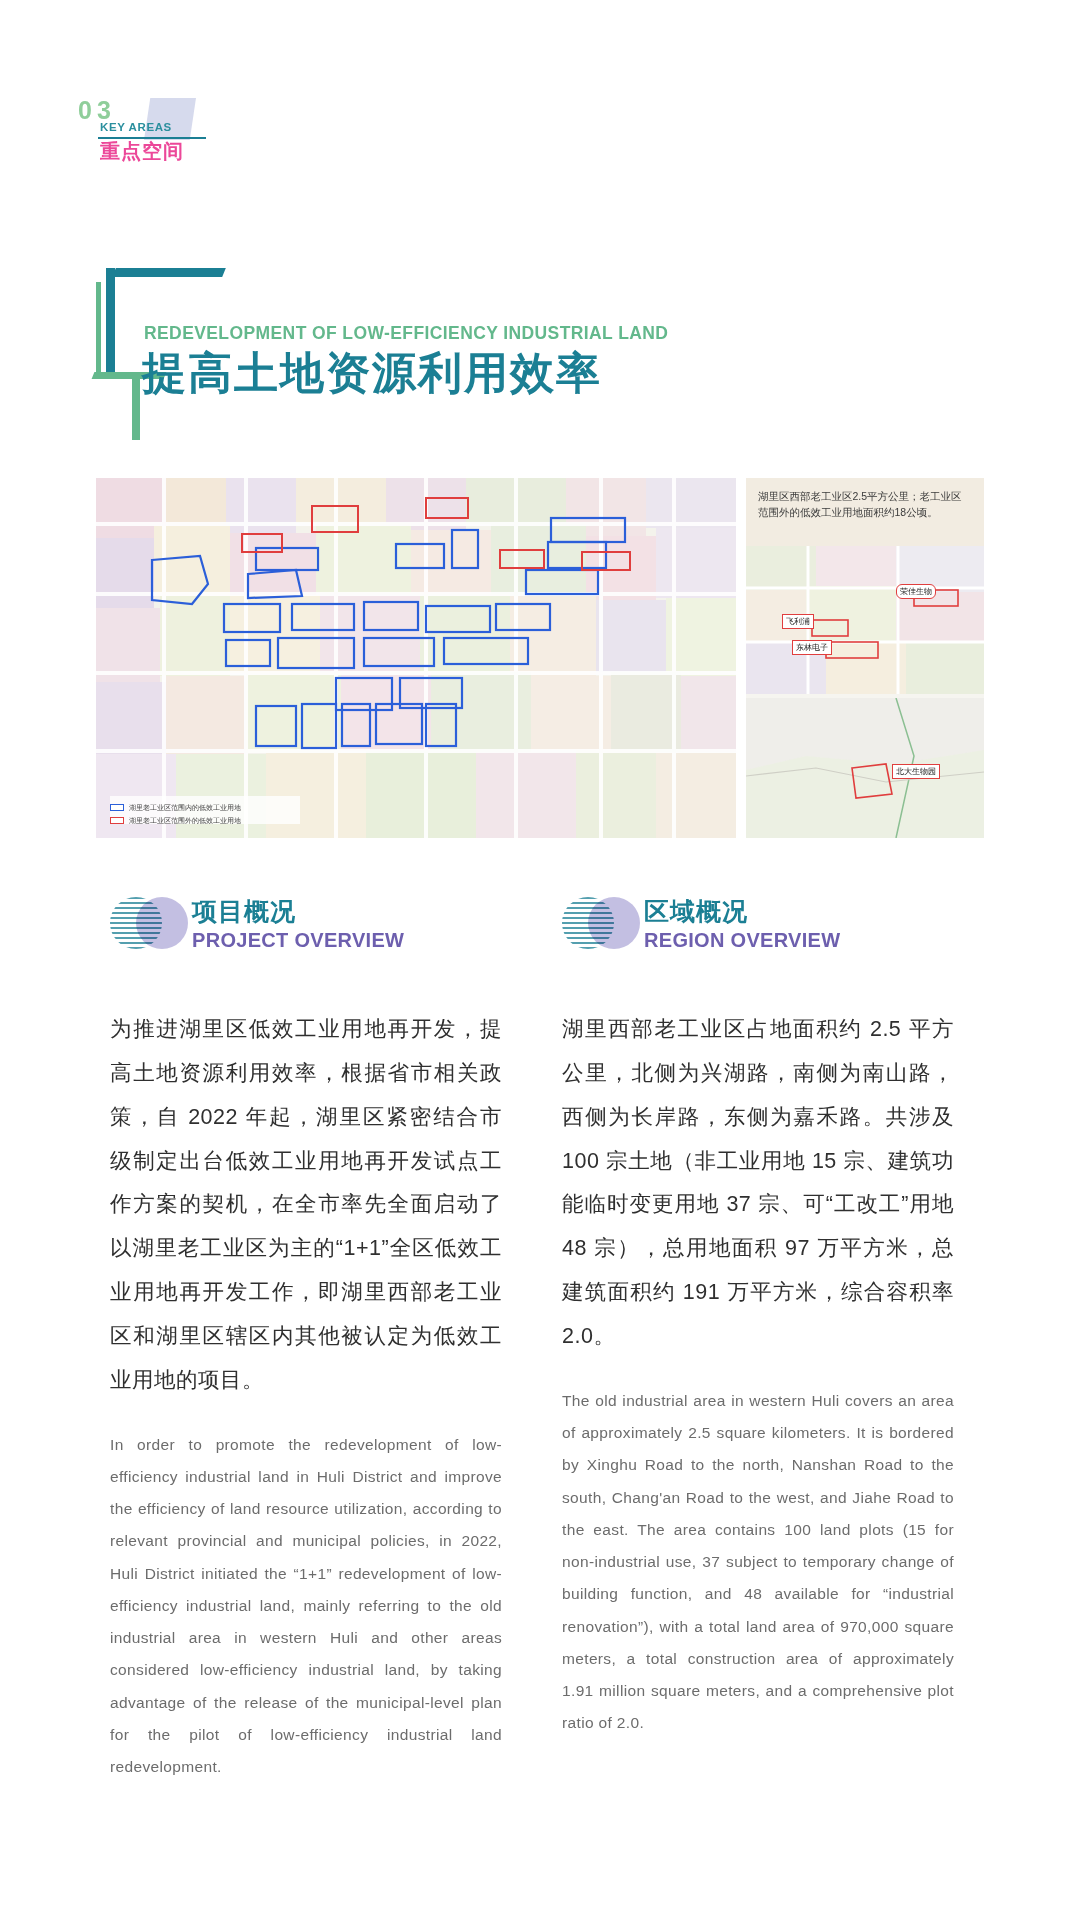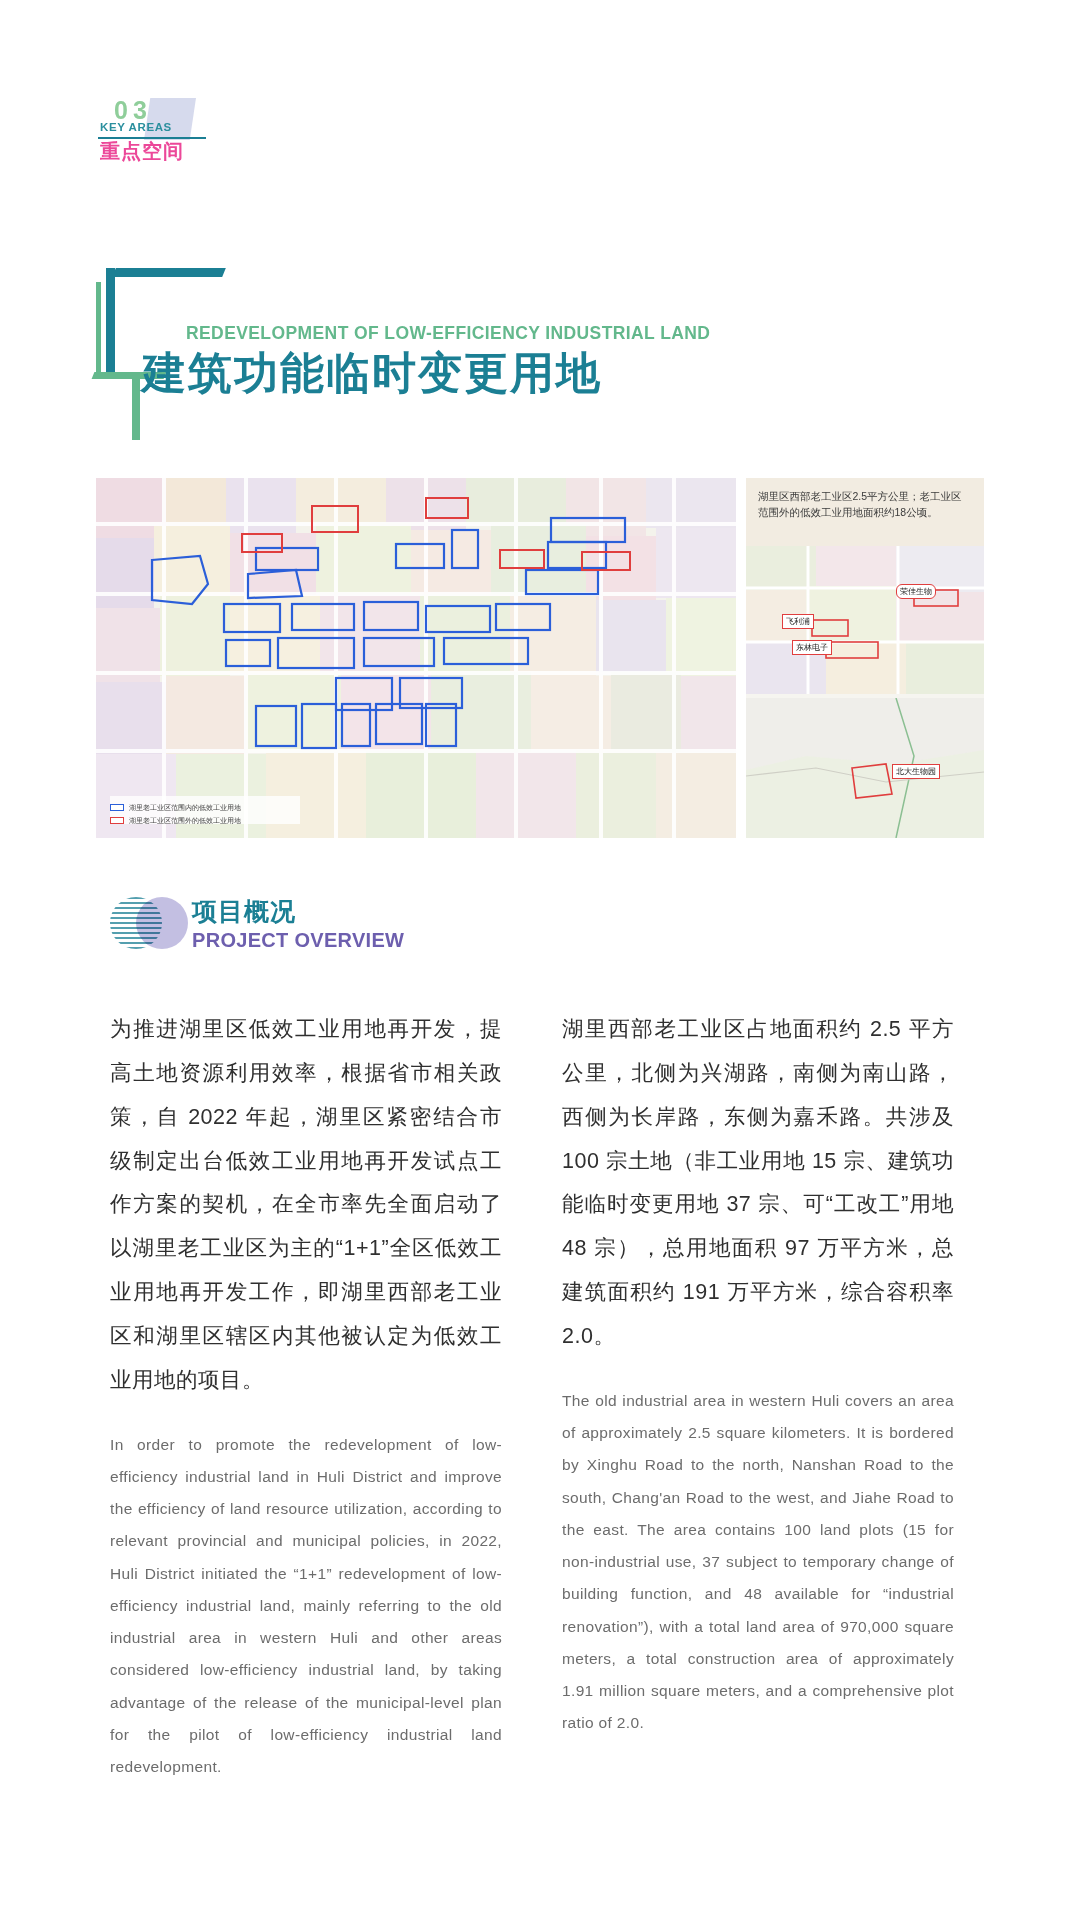--- a/index.html
+++ b/index.html
@@ -36,21 +36,20 @@
     clip-path: polygon(12% 0, 100% 0, 88% 100%, 0 100%);
   }
   .badge-num {
     position: absolute;
     left: 0;
     top: 0;
     font-size: 25px;
     font-weight: 700;
     letter-spacing: 5px;
     color: #8fce9a;
-    margin-left: 36px;
   }
   .badge-en {
     position: absolute;
     left: 22px;
     top: 25px;
     font-size: 11.5px;
     font-weight: 700;
     letter-spacing: .6px;
     color: #2a8f9e;
     text-align: right;
@@ -112,21 +111,20 @@
   }
   .title-en {
     position: absolute;
     left: 48px;
     top: 55px;
     font-size: 17.5px;
     font-weight: 700;
     letter-spacing: .4px;
     color: #63b88c;
     white-space: nowrap;
-    margin-left: 42px;
   }
   .title-cn {
     position: absolute;
     left: 46px;
     top: 76px;
     font-size: 44px;
     font-weight: 700;
     letter-spacing: 2px;
     color: #1b7f94;
     white-space: nowrap;
@@ -289,21 +287,21 @@
 
   <div class="title-block">
     <div class="tl-deco">
       <div class="l1"></div>
         <div class="l2"></div>
         <div class="l3"></div>
       <div class="l4"></div>
         <div class="l5"></div>
     </div>
     <div class="title-en">REDEVELOPMENT OF LOW-EFFICIENCY INDUSTRIAL LAND</div>
-    <div class="title-cn">建筑功能临时变更用地</div>
+    <div class="title-cn">提高土地资源利用效率</div>
   </div>
 
   <div class="figure">
 
     <div class="map-main">
       <svg width="640" height="360" viewBox="0 0 640 360">
         <rect x="0" y="0" width="640" height="360" fill="#f4f3ec"></rect>
 
         <g opacity="0.85">
           <rect x="0" y="0" width="70" height="60" fill="#efd8e2"></rect>
@@ -469,20 +467,28 @@
 
   <div class="col-head ch-left">
     <div class="ch-icon">
       <div class="ch-circle-a"></div>
       <div class="ch-circle-b"></div>
     </div>
     <div class="ch-cn">项目概况</div>
     <div class="ch-en">PROJECT OVERVIEW</div>
   </div>
 
+  <div class="col-head ch-right">
+    <div class="ch-icon">
+      <div class="ch-circle-a"></div>
+      <div class="ch-circle-b"></div>
+    </div>
+    <div class="ch-cn">区域概况</div>
+    <div class="ch-en">REGION OVERVIEW</div>
+  </div>
 
   <div class="col col-left">
     <p class="cn-para">为推进湖里区低效工业用地再开发，提高土地资源利用效率，根据省市相关政策，自 2022 年起，湖里区紧密结合市级制定出台低效工业用地再开发试点工作方案的契机，在全市率先全面启动了以湖里老工业区为主的“1+1”全区低效工业用地再开发工作，即湖里西部老工业区和湖里区辖区内其他被认定为低效工业用地的项目。</p>
     <p class="en-para">In order to promote the redevelopment of low-efficiency industrial land in Huli District and improve the efficiency of land resource utilization, according to relevant provincial and municipal policies, in 2022, Huli District initiated the “1+1” redevelopment of low-efficiency industrial land, mainly referring to the old industrial area in western Huli and other areas considered low-efficiency industrial land, by taking advantage of the release of the municipal-level plan for the pilot of low-efficiency industrial land redevelopment.</p>
   </div>
 
   <div class="col col-right">
     <p class="cn-para">湖里西部老工业区占地面积约 2.5 平方公里，北侧为兴湖路，南侧为南山路，西侧为长岸路，东侧为嘉禾路。共涉及 100 宗土地（非工业用地 15 宗、建筑功能临时变更用地 37 宗、可“工改工”用地 48 宗），总用地面积 97 万平方米，总建筑面积约 191 万平方米，综合容积率 2.0。</p>
     <p class="en-para">The old industrial area in western Huli covers an area of approximately 2.5 square kilometers. It is bordered by Xinghu Road to the north, Nanshan Road to the south, Chang'an Road to the west, and Jiahe Road to the east. The area contains 100 land plots (15 for non-industrial use, 37 subject to temporary change of building function, and 48 available for “industrial renovation”), with a total land area of 970,000 square meters, a total construction area of approximately 1.91 million square meters, and a comprehensive plot ratio of 2.0.</p>
   </div>

